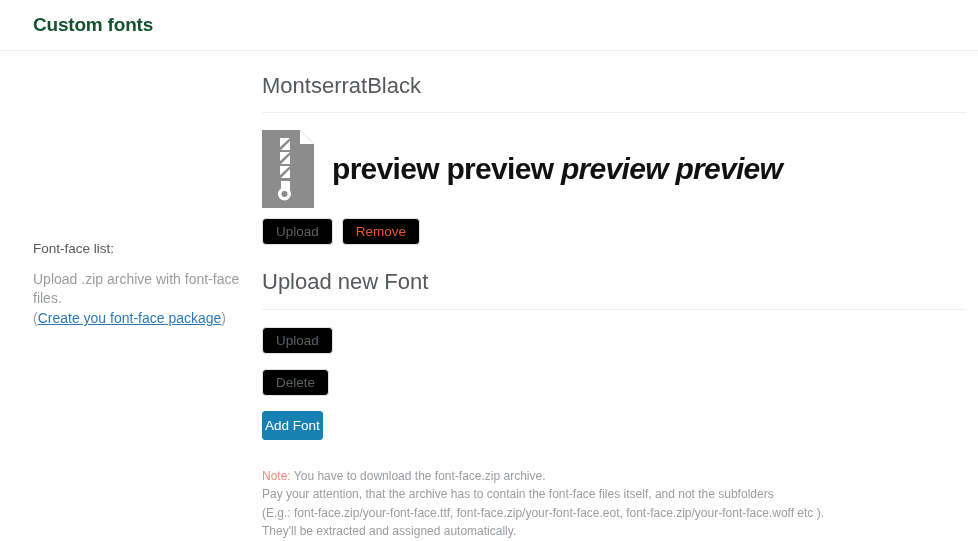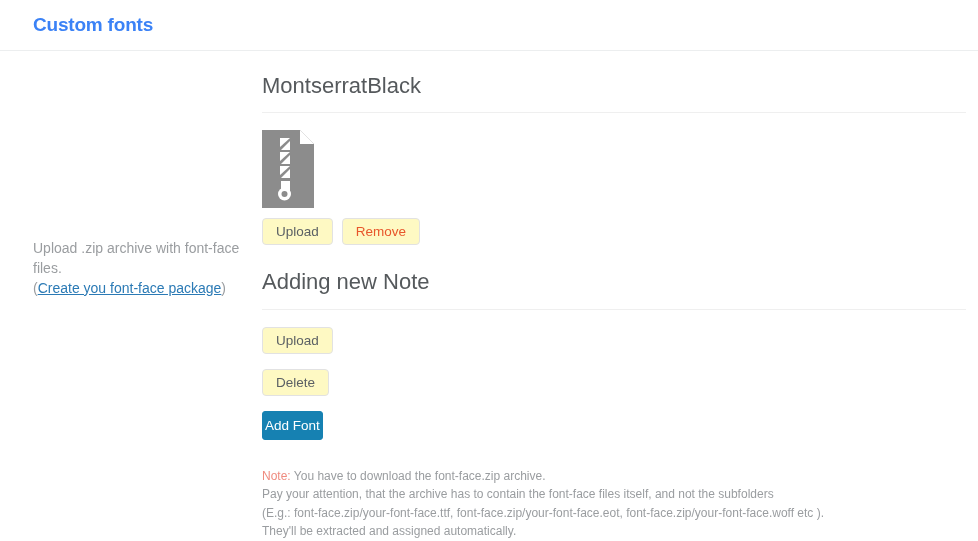--- a/index.html
+++ b/index.html
@@ -20,21 +20,21 @@
     height: 51px;
     box-sizing: border-box;
     border-bottom: 1px solid #eceeef;
     display: flex;
     align-items: center;
     padding-left: 33px;
   }
   .page-title {
     font-size: 19px;
     font-weight: bold;
-    color: #3b82f6;
+    color: #14532d;
     letter-spacing: -0.2px;
     margin: 0;
   }
 
   
   .page-body {
     display: flex;
     align-items: flex-start;
     padding-top: 0;
   }
@@ -123,21 +123,21 @@
     display: inline-flex;
     align-items: center;
     justify-content: center;
     box-sizing: border-box;
     height: 27px;
     padding: 0 13px;
     font-size: 13.5px;
     font-family: "Liberation Sans", sans-serif;
     border: 1px solid #e2e2e2;
     border-radius: 4px;
-    background: #fef9c3;
+    background: #000000;
     color: #5b6064;
     cursor: pointer;
     line-height: 1;
     white-space: nowrap;
   }
   .btn-danger {
     color: #e8562b;
   }
   .btn-primary {
     background: #1681b2;
@@ -179,20 +179,21 @@
 </head>
 <body>
 
 <div class="page-header">
   <h1 class="page-title">Custom fonts</h1>
 </div>
 
 <div class="page-body">
 
   <aside class="sidebar">
+    <p class="sidebar-label">Font-face list:</p>
     <p class="sidebar-help">
       <span>Upload .zip archive with font-face files.</span><br>
       <span>(</span><a href="#">Create you font-face package</a><span>)</span>
     </p>
   </aside>
 
   <main class="content">
 
     <section>
       <h2 class="section-heading">MontserratBlack</h2>
@@ -207,30 +208,34 @@
           <path d="M28 11 L28 20 L19 20 Z" fill="#ffffff"></path>
           <path d="M18 22 L28 22 L18 31 Z" fill="#ffffff"></path>
           <path d="M28 25 L28 34 L19 34 Z" fill="#ffffff"></path>
           <path d="M18 36 L28 36 L18 45 Z" fill="#ffffff"></path>
           <path d="M28 39 L28 48 L19 48 Z" fill="#ffffff"></path>
 
           <path d="M19 51 L28 51 L28 62 L19 64 Z" fill="#ffffff"></path>
           <circle cx="22.5" cy="64" r="6.5" fill="#ffffff"></circle>
           <circle cx="22.5" cy="64" r="3" fill="#8c8c8c"></circle>
         </svg>
+        <div class="preview-text">
+          <span class="pv-reg">preview preview</span>
+          <span class="pv-ital">preview preview</span>
+        </div>
       </div>
 
       <div class="btn-row">
         <button class="btn">Upload</button>
         <button class="btn btn-danger">Remove</button>
       </div>
     </section>
 
     <section class="add-section">
-      <h2 class="section-heading">Adding new Note</h2>
+      <h2 class="section-heading">Upload new Font</h2>
       <div class="rule"></div>
 
       <div class="upload-stack">
         <div>
           <button class="btn">Upload</button>
         </div>
         <div class="stack-btn">
           <button class="btn">Delete</button>
         </div>
         <div class="stack-btn">

